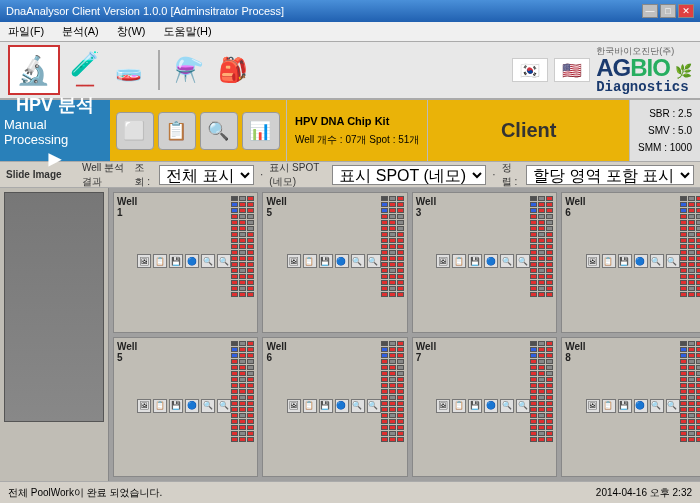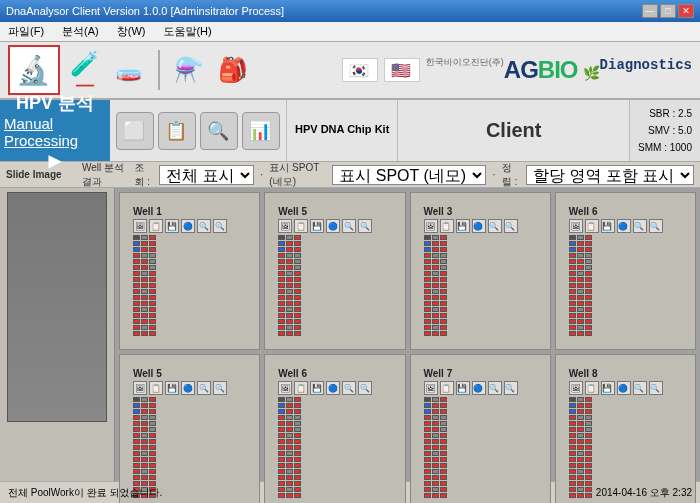--- a/index.html
+++ b/index.html
@@ -82,38 +82,38 @@
       width: 36px; height: 24px;
       background: white;
       border: 1px solid #ccc;
       display: flex; align-items: center; justify-content: center;
       font-size: 16px;
     }
 
     
     .hpv-section {
       height: 62px;
-      background: #e5e5e5;
+      background: #eab308;
       border-bottom: 1px solid #aaa;
       display: flex;
       align-items: stretch;
     }
     .hpv-label {
       background: #2980b9;
       color: white;
       width: 110px;
       display: flex;
       flex-direction: column;
       align-items: center;
       justify-content: center;
       font-size: 16px;
       font-weight: bold;
       padding: 4px;
     }
-    .hpv-label .sub { font-size: 15px; font-weight: normal; text-decoration: underline; }
+    .hpv-label .sub { font-size: 13px; font-weight: normal; }
     .hpv-buttons {
       display: flex;
       align-items: center;
       padding: 4px 6px;
       gap: 4px;
     }
     .hpv-btn {
       width: 38px; height: 38px;
       background: #d0d0d0;
       border: 1px solid #999;
@@ -205,22 +205,22 @@
       display: grid;
       grid-template-columns: 1fr 1fr 1fr 1fr;
       grid-template-rows: 1fr 1fr;
       gap: 4px;
       padding: 4px;
     }
     .well-card {
       background: #c0bdb5;
       border: 1px solid #888;
       display: flex;
-      flex-direction: column;
-      padding: 13px;
+      flex-direction: row;
+      padding: 3px;
     }
     .well-header {
       font-size: 10px;
       font-weight: bold;
       color: #222;
       margin-bottom: 2px;
     }
     .well-toolbar {
       display: flex;
       gap: 2px;
@@ -262,21 +262,21 @@
       border-top: 1px solid #aaa;
       display: flex;
       align-items: center;
       justify-content: space-between;
       padding: 0 8px;
       font-size: 10px;
     }
 
     .logo-wrapper {
       display: flex;
-      flex-direction: row;
+      flex-direction: column;
       align-items: flex-start;
       line-height: 1;
     }
     .logo-top { font-size: 9px; color: #666; }
     .logo-main {
       font-size: 24px;
       font-weight: 900;
       letter-spacing: -1px;
     }
     .logo-main .ag-part { color: #1a3a6e; }
@@ -350,20 +350,21 @@
       </div>
     <div class="hpv-btn">
         <span>🔍</span>
       </div>
     <div class="hpv-btn">
         <span>📊</span>
       </div>
   </div>
   <div class="chip-info">
     <span class="title">HPV DNA Chip Kit</span>
+    <span>Well 개수 : 07개   Spot : 51개</span>
   </div>
   <div class="ready-box">
     <span>Client</span>
   </div>
   <div class="sbr-info">
     <span>SBR : 2.5</span>
     <span>SMV : 5.0</span>
     <span>SMM : 1000</span>
   </div>
 </div>

